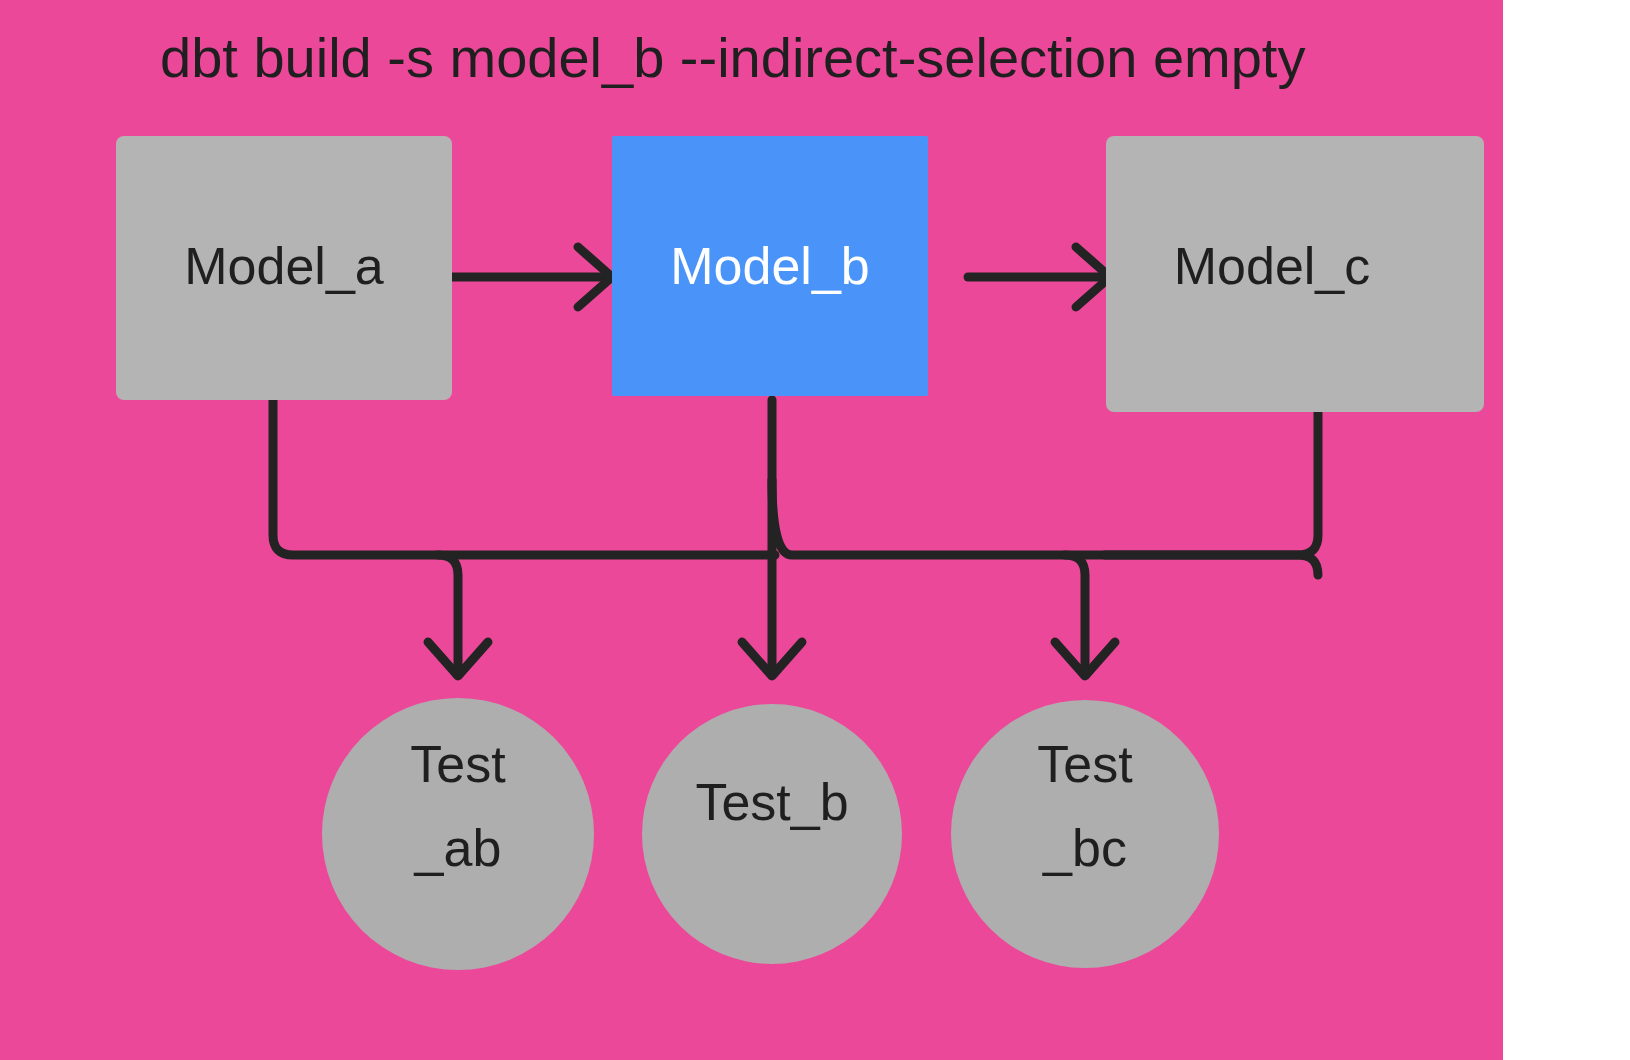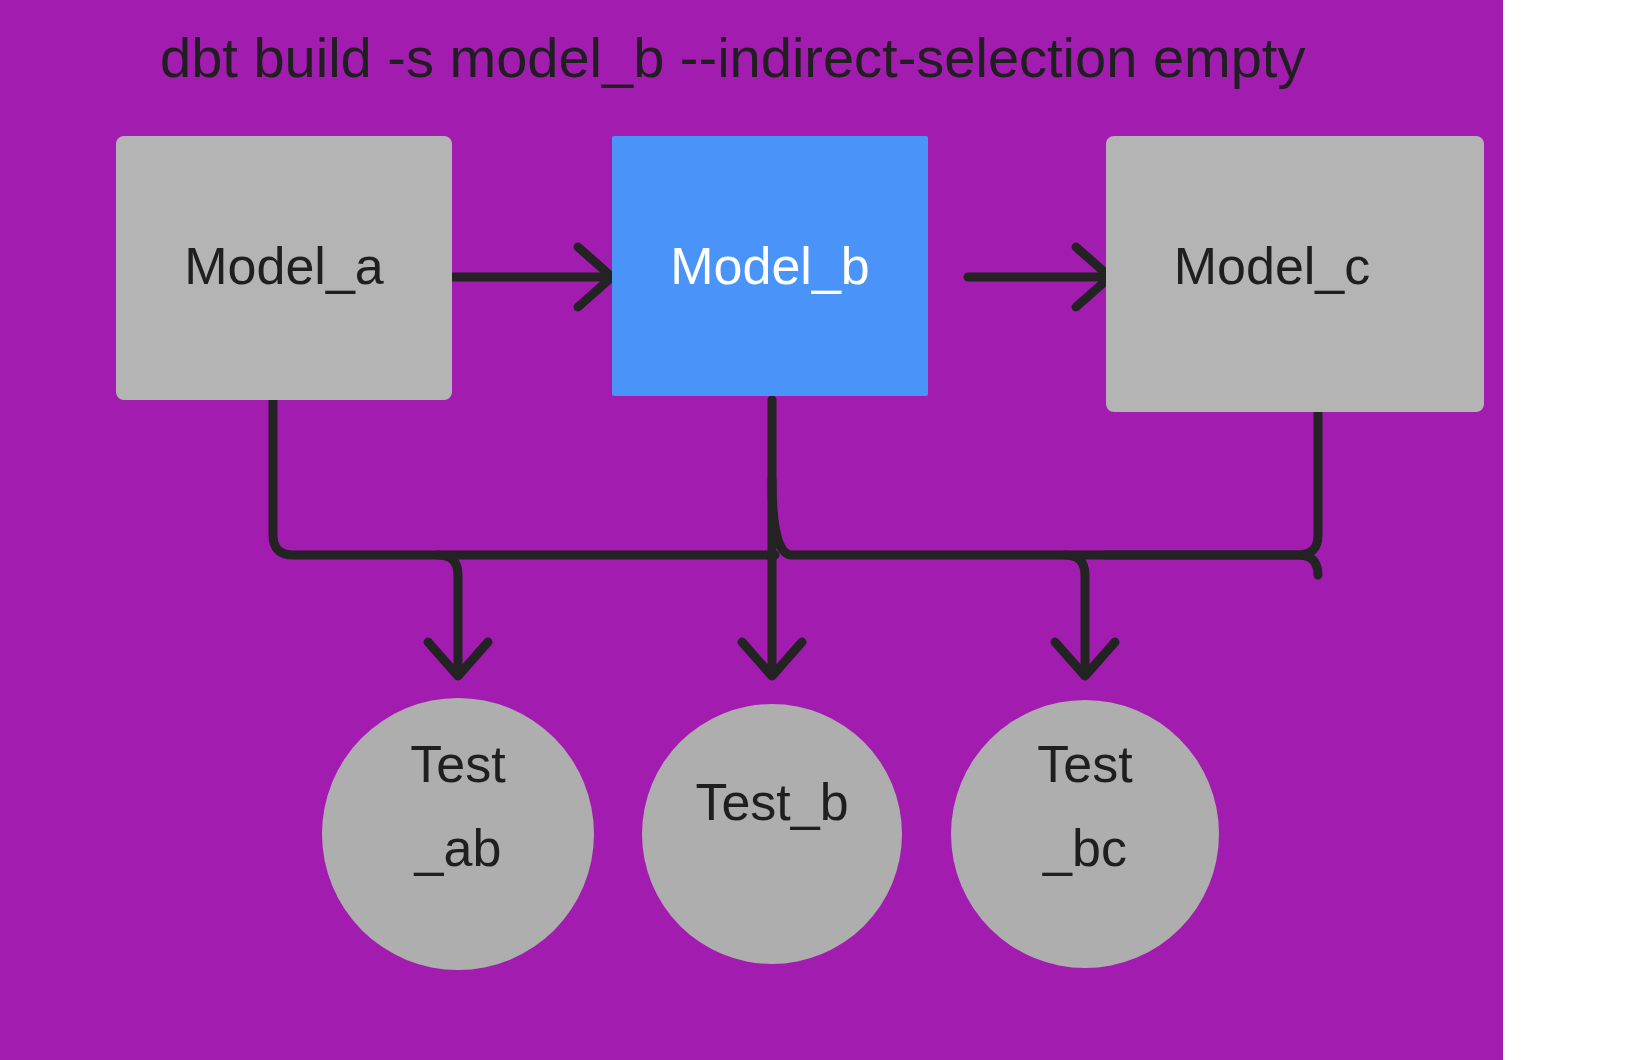--- a/index.html
+++ b/index.html
@@ -10,21 +10,21 @@
   body {
     width: 1630px;
     height: 1060px;
     overflow: hidden;
     font-family: "Liberation Sans", sans-serif;
   }
   #diagram-root {
     position: relative;
     width: 1503px;
     height: 1060px;
-    background: #a21caf;
+    background: #ec4899;
   }
   svg#diagram-canvas {
     position: absolute;
     top: 0;
     left: 0;
     width: 1630px;
     height: 1060px;
     display: block;
   }
   .node-label {

